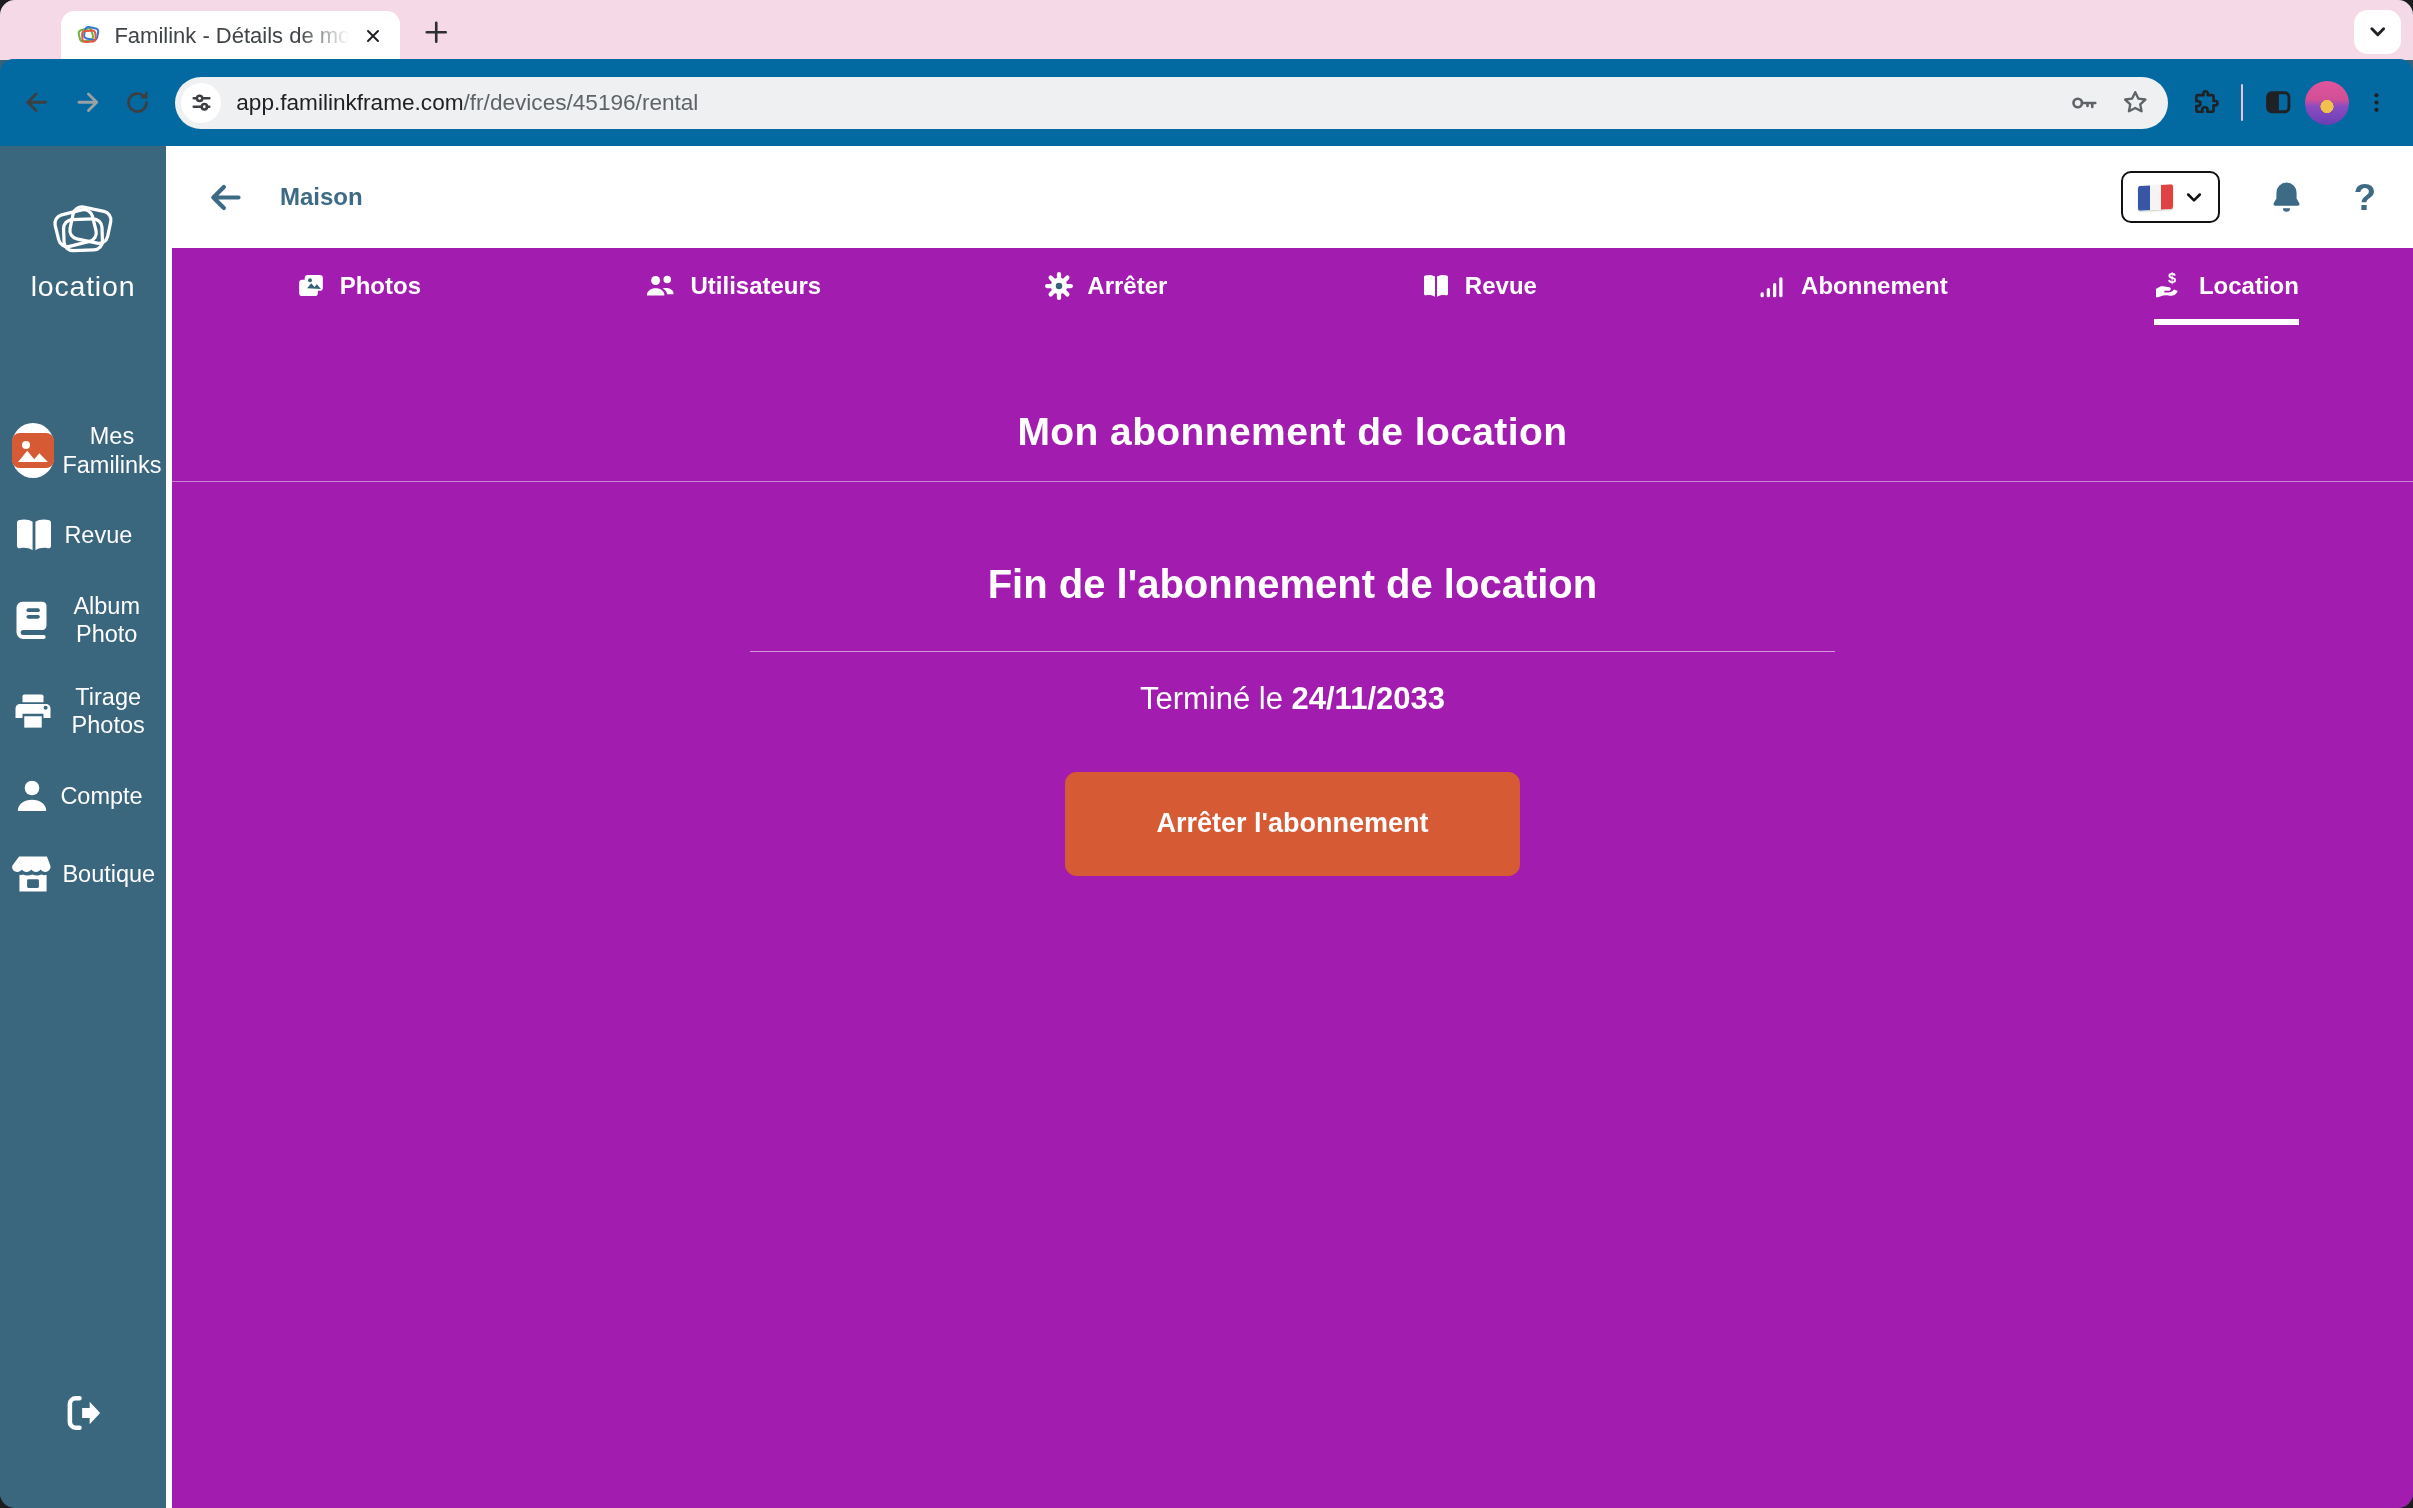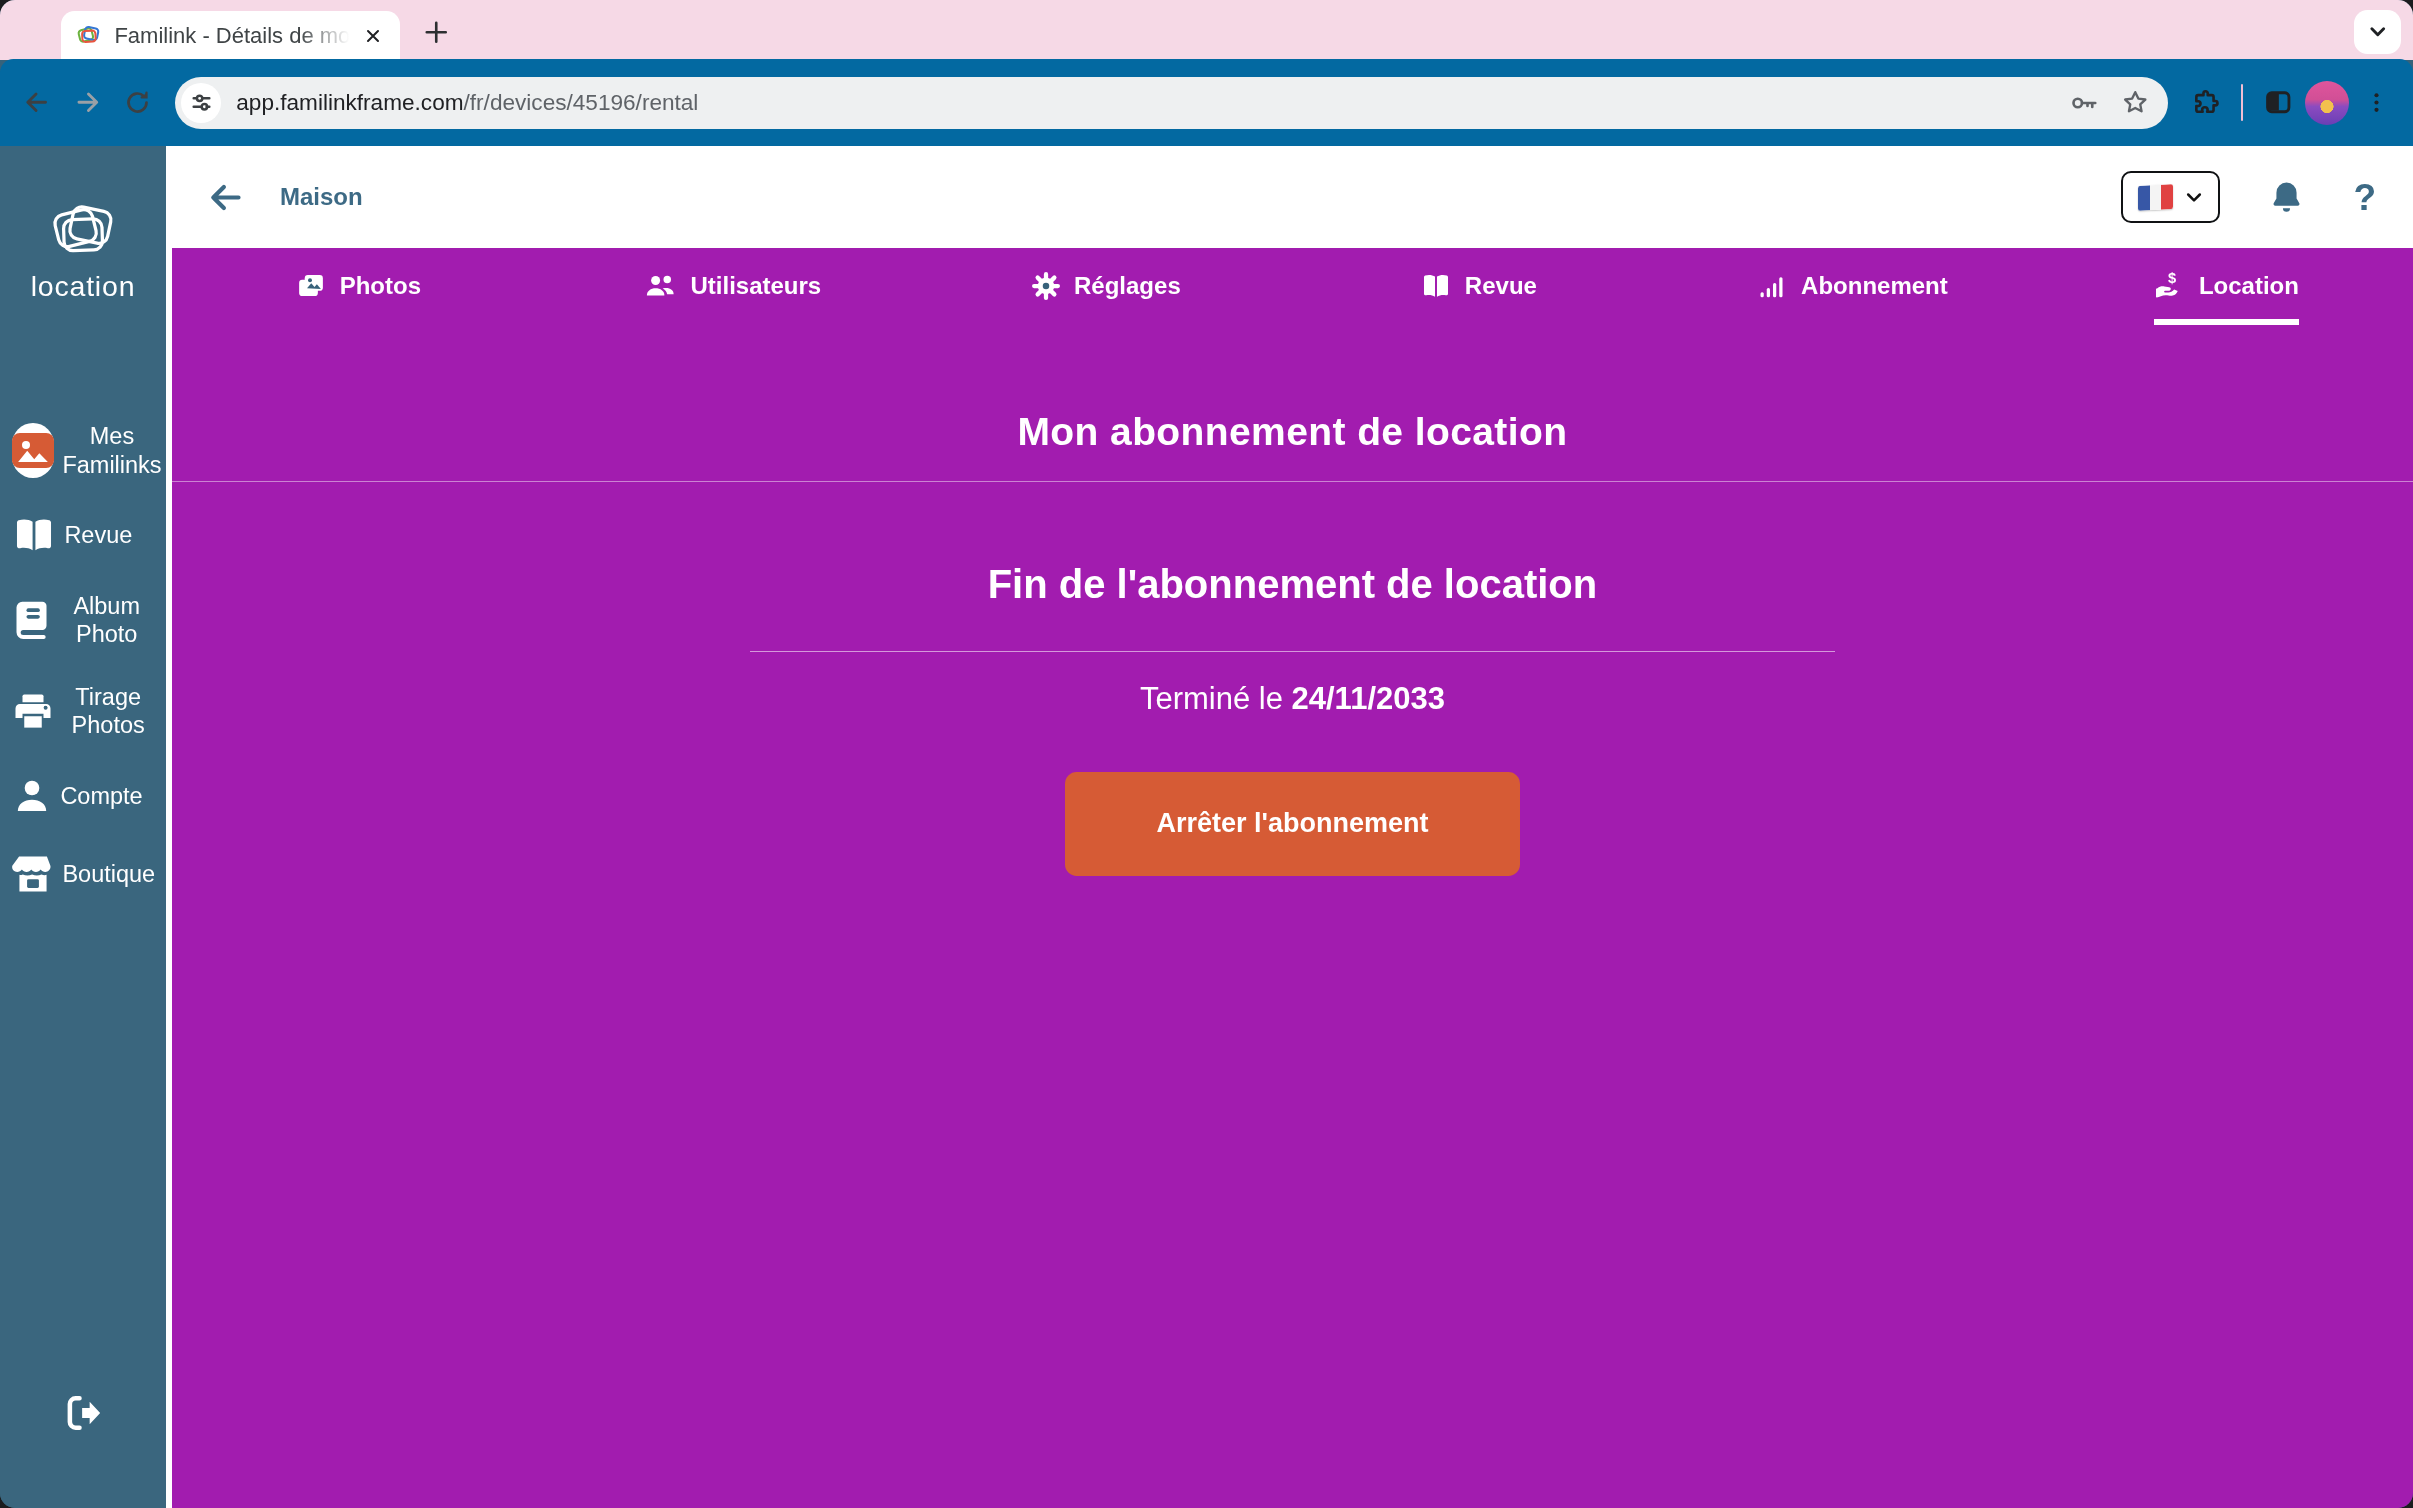--- a/index.html
+++ b/index.html
@@ -344,21 +344,21 @@
             <div class="nav-tab-inner">
               <span class="nav-tab-icon">
                 <svg width="30" height="30" viewBox="0 0 24 24">
                     <g stroke="currentColor" stroke-width="3.4" stroke-linecap="round">
                       <path d="M12 2.5v4M12 17.5v4M2.5 12h4M17.5 12h4M5.3 5.3l2.8 2.8M15.9 15.9l2.8 2.8M5.3 18.7l2.8-2.8M15.9 8.1l2.8-2.8"></path>
                     </g>
                     <circle cx="12" cy="12" r="6.6" fill="currentColor"></circle>
                     <circle cx="12" cy="12" r="2.6" fill="#37627a"></circle>
                   </svg>
               </span>
-              <span class="nav-tab-label">Réglages</span>
+              <span class="nav-tab-label">Arrêter</span>
             </div>
           </div>
           <div class="nav-tab">
             <div class="nav-tab-inner">
               <span class="nav-tab-icon">
                 <svg width="30" height="28.5" viewBox="0 0 24 22" fill="currentColor">
                     <path d="M11.2 3.2C9.2 1.9 6 1.6 3.4 2.4c-.6.2-1 .7-1 1.3v13.2c0 .9.9 1.5 1.8 1.3 2.3-.5 4.8-.2 7 1.1zM12.8 3.2c2-1.3 5.2-1.6 7.8-.8.6.2 1 .7 1 1.3v13.2c0 .9-.9 1.5-1.8 1.3-2.3-.5-4.8-.2-7 1.1z"></path>
                   </svg>
               </span>
               <span class="nav-tab-label">Revue</span>

